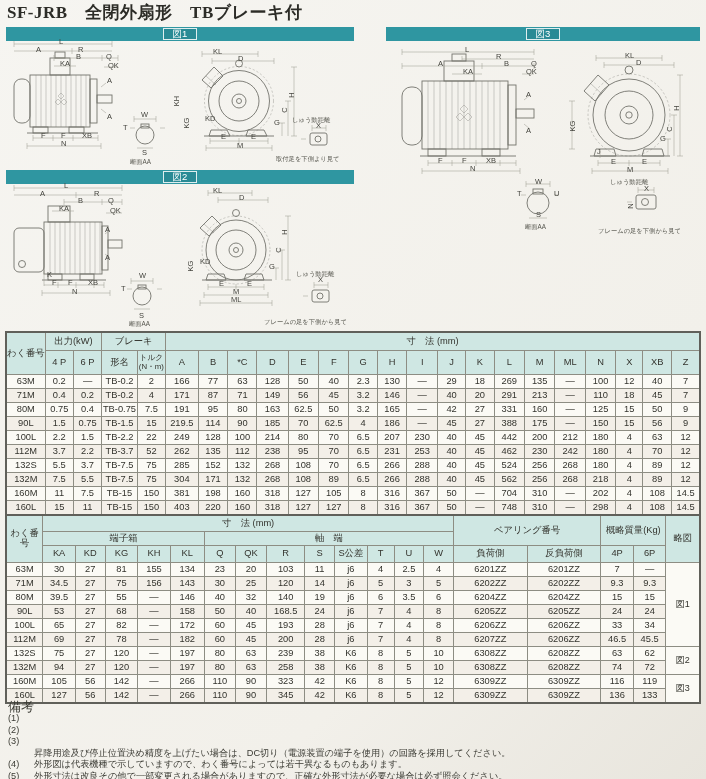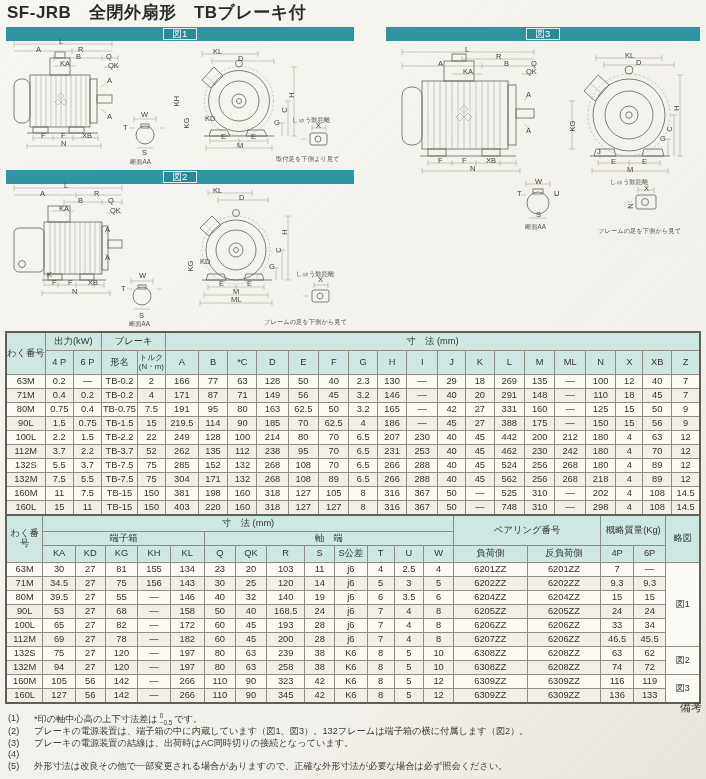--- a/index.html
+++ b/index.html
@@ -1,20 +1,20 @@
 <!DOCTYPE html>
 <html><head>
 <meta charset="utf-8">
 <style>
   html,body{margin:0;padding:0;}
   .page{position:relative;width:706px;height:779px;overflow:hidden;
     background:linear-gradient(135deg,#f6f5f1 0%,#f2f0ea 70%,#e8e5dd 100%);
     font-family:"Liberation Sans","DejaVu Sans",sans-serif;color:#33332d;}
   .title{position:absolute;left:7px;top:1px;font-size:17px;font-weight:700;
-    color:#2c2c27;letter-spacing:.5px;white-space:nowrap;}
+    color:#2c2c27;letter-spacing:.5px;white-space:nowrap;font-family:Liberation Serif, serif;}
   
   .fig{position:absolute;}
   #fig1{left:6px;top:27px;width:348px;height:142px;}
   #fig2{left:6px;top:170px;width:348px;height:158px;}
   #fig3{left:386px;top:27px;width:314px;height:240px;}
   .banner{position:absolute;left:0;top:0;right:0;height:14px;background:#2f96a1;
     display:flex;align-items:center;justify-content:center;}
   .banner-label{color:#ffffff;font-size:9.5px;line-height:10px;padding:0 9px;
     border:1px solid rgba(255,255,255,.85);background:rgba(0,60,66,.12);}
   .fig svg{position:absolute;left:0;top:0;}
@@ -32,21 +32,21 @@
   .t2{left:5px;top:514px;width:696px;}
   .t2 thead tr.r1 th{height:15px;}
   .t2 thead tr.r2 th{height:13px;}
   .t2 thead tr.r3 th{height:16px;}
   .t tbody tr:nth-child(odd) td{background:#fbfaf5;}
   .t tbody tr:nth-child(even) td{background:#f3efe8;}
   .t td.sketch{background:#fcfbf7;font-size:9px;}
   th.torq{font-size:7.8px;}
   
   .notes{position:absolute;left:8px;top:701px;width:694px;font-size:9.2px;color:#3a3a33;}
-  .notes-title{font-size:11px;line-height:12px;text-align:right;}
+  .notes-title{font-size:13px;line-height:12px;}
   .note{display:flex;line-height:11.5px;}
   .nnum{flex:none;width:26px;}
   .tol{display:inline-flex;flex-direction:column;align-items:flex-start;
     vertical-align:middle;font-size:6.4px;line-height:6.6px;margin:0 2px;}
 </style>
 </head>
 <body>
 
 <div class="page">
 
@@ -419,21 +419,21 @@
           <td>71</td>
           <td>149</td>
           <td>56</td>
           <td>45</td>
           <td>3.2</td>
           <td>146</td>
           <td>—</td>
           <td>40</td>
           <td>20</td>
           <td>291</td>
-          <td>148</td>
+          <td>213</td>
           <td>—</td>
           <td>110</td>
           <td>18</td>
           <td>45</td>
           <td>7</td>
         </tr>
         <tr>
           <td>80M</td>
           <td>0.75</td>
           <td>0.4</td>
@@ -593,21 +593,21 @@
           <td>198</td>
           <td>160</td>
           <td>318</td>
           <td>127</td>
           <td>105</td>
           <td>8</td>
           <td>316</td>
           <td>367</td>
           <td>50</td>
           <td>—</td>
-          <td>525</td>
+          <td>704</td>
           <td>310</td>
           <td>—</td>
           <td>202</td>
           <td>4</td>
           <td>108</td>
           <td>14.5</td>
         </tr>
         <tr>
           <td>160L</td>
           <td>15</td>
@@ -894,38 +894,34 @@
           <td>136</td>
           <td>133</td>
         </tr>
       </tbody>
   </table>
 
   <div class="notes">
     <div class="notes-title">備考</div>
     <div class="note">
       <span class="nnum">(1)</span>
-      <span><span>*印の軸中心高の上下寸法差は</span><span class="tol">
-            <span>0</span>
-            <span>−0.5</span>
-          </span><span>です。</span></span>
     </div>
     <div class="note">
       <span class="nnum">(2)</span>
-      <span>ブレーキの電源装置は、端子箱の中に内蔵しています（図1、図3）。132フレームは端子箱の横に付属します（図2）。</span>
     </div>
     <div class="note">
       <span class="nnum">(3)</span>
-      <span>ブレーキの電源装置の結線は、出荷時はAC同時切りの接続となっています。</span>
     </div>
     <div class="note">
       <span class="nnum"></span>
+      <span>昇降用途及び停止位置決め精度を上げたい場合は、DC切り（電源装置の端子を使用）の回路を採用してください。</span>
     </div>
     <div class="note">
       <span class="nnum">(4)</span>
+      <span>外形図は代表機種で示していますので、わく番号によっては若干異なるものもあります。</span>
     </div>
     <div class="note">
       <span class="nnum">(5)</span>
       <span>外形寸法は改良その他で一部変更される場合がありますので、正確な外形寸法が必要な場合は必ず照会ください。</span>
     </div>
   </div>
 
 </div>
 
 </body></html>

